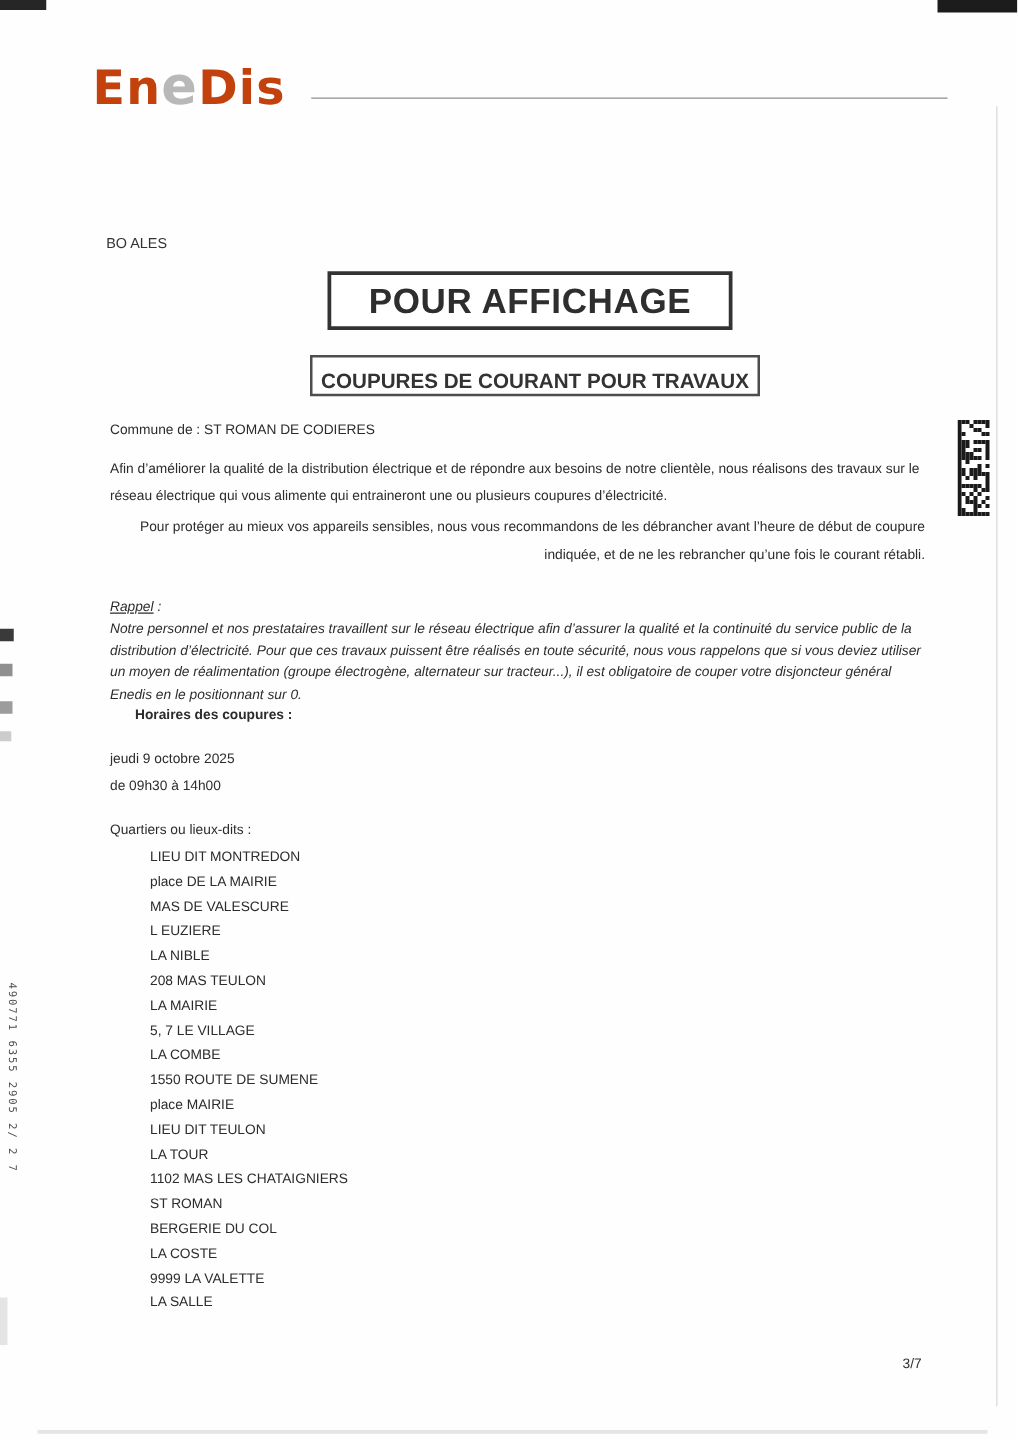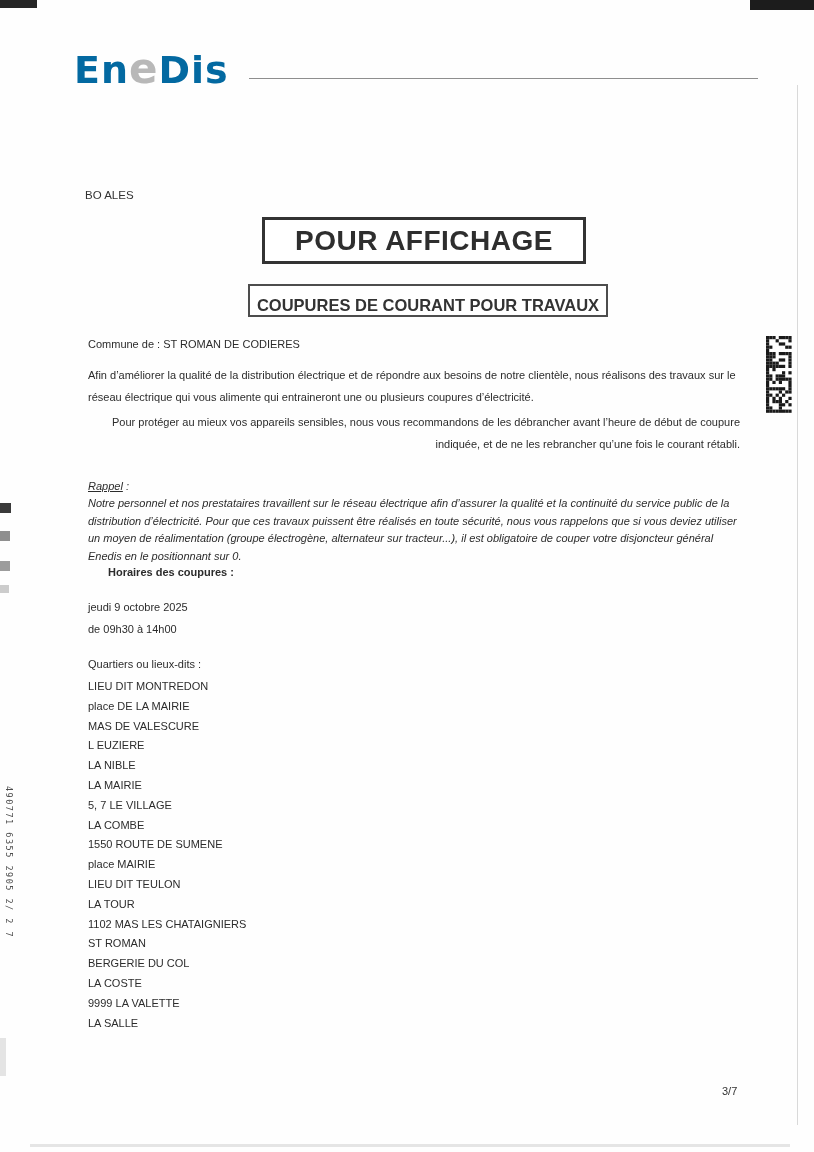--- a/index.html
+++ b/index.html
@@ -17,21 +17,21 @@
   .mark-l2 { left:0; top:531px; width:10px; height:10px; background:#8f8f8f; }
   .mark-l3 { left:0; top:561px; width:10px; height:10px; background:#9c9c9c; }
   .mark-l4 { left:0; top:585px; width:9px; height:8px; background:#cccccc; }
   .mark-bl { left:0; top:1038px; width:6px; height:38px; background:#e4e4e4; }
   .edge-line-right { position:absolute; left:797px; top:85px; width:1px; height:1040px; background:#d9d9d9; }
   .bottom-shadow { position:absolute; left:30px; top:1144px; width:760px; height:3px; background:#cfcfcf; opacity:.55; }
 
   
   .logo { position:absolute; left:74px; top:48px; font-family:"DejaVu Sans", sans-serif;
           font-weight:bold; font-size:38px; letter-spacing:1px; line-height:1; }
-  .logo .lg-dark { color:#0369a1; }
+  .logo .lg-dark { color:#c2410c; }
   .logo .lg-light { color:#b8b8b8; font-size:42px; }
   .header-rule { position:absolute; left:249px; top:78px; width:509px; height:1px; background:#8e8e8e; }
 
   .bo-label { position:absolute; left:85px; top:189px; font-size:11.5px; color:#333; }
 
   .affichage-box {
     position:absolute; left:262px; top:217px; width:324px; height:47px;
     border:3px solid #333; display:flex; align-items:center; justify-content:center;
     font-size:28px; font-weight:bold; color:#2e2e2e; letter-spacing:.5px; background:#fff;
   }
@@ -47,21 +47,21 @@
   .para { line-height:22px; }
   .para1 { margin-bottom:3px; }
   .para2 { margin-bottom:22px;text-align:right; }
   .rappel-title { font-style:italic; line-height:18px; }
   .rappel-title .und { text-decoration:underline; }
   .rappel-text { font-style:italic; line-height:17.5px; }
   .horaires-title { font-weight:bold; line-height:15px; margin-top:0; margin-bottom:20px;padding-left:20px; }
   .date-line { line-height:15px; margin-bottom:7px; }
   .heures-line { line-height:15px; margin-bottom:20px; }
   .quartiers-title { line-height:15px; margin-bottom:5px; }
-  .quartiers-list div { line-height:19.8px; }
+  .quartiers-list div { line-height:19.8px;margin-left:32px; }
 
   
   .print-code { position:absolute; left:14px; top:786px; transform:rotate(90deg); transform-origin:0 0;
                 white-space:nowrap; font-family:"DejaVu Sans Mono", monospace; font-size:8.5px;
                 color:#4d4d4d; letter-spacing:1.5px; }
   .barcode { position:absolute; left:766px; top:336px; width:26px; height:77px; }
   .page-number { position:absolute; left:722px; top:1085px; font-size:11px; color:#333; }
 </style>
 </head>
 <body>
@@ -101,20 +101,21 @@
     <div class="horaires-title">Horaires des coupures :</div>
     <div class="date-line">jeudi 9 octobre 2025</div>
     <div class="heures-line">de 09h30 à 14h00</div>
     <div class="quartiers-title">Quartiers ou lieux-dits :</div>
     <div class="quartiers-list">
         <div>LIEU DIT MONTREDON</div>
         <div>place DE LA MAIRIE</div>
         <div>MAS DE VALESCURE</div>
         <div>L EUZIERE</div>
         <div>LA NIBLE</div>
+        <div>208 MAS TEULON</div>
         <div>LA MAIRIE</div>
         <div>5, 7 LE VILLAGE</div>
         <div>LA COMBE</div>
         <div>1550 ROUTE DE SUMENE</div>
         <div>place MAIRIE</div>
         <div>LIEU DIT TEULON</div>
         <div>LA TOUR</div>
         <div>1102 MAS LES CHATAIGNIERS</div>
         <div>ST ROMAN</div>
         <div>BERGERIE DU COL</div>

